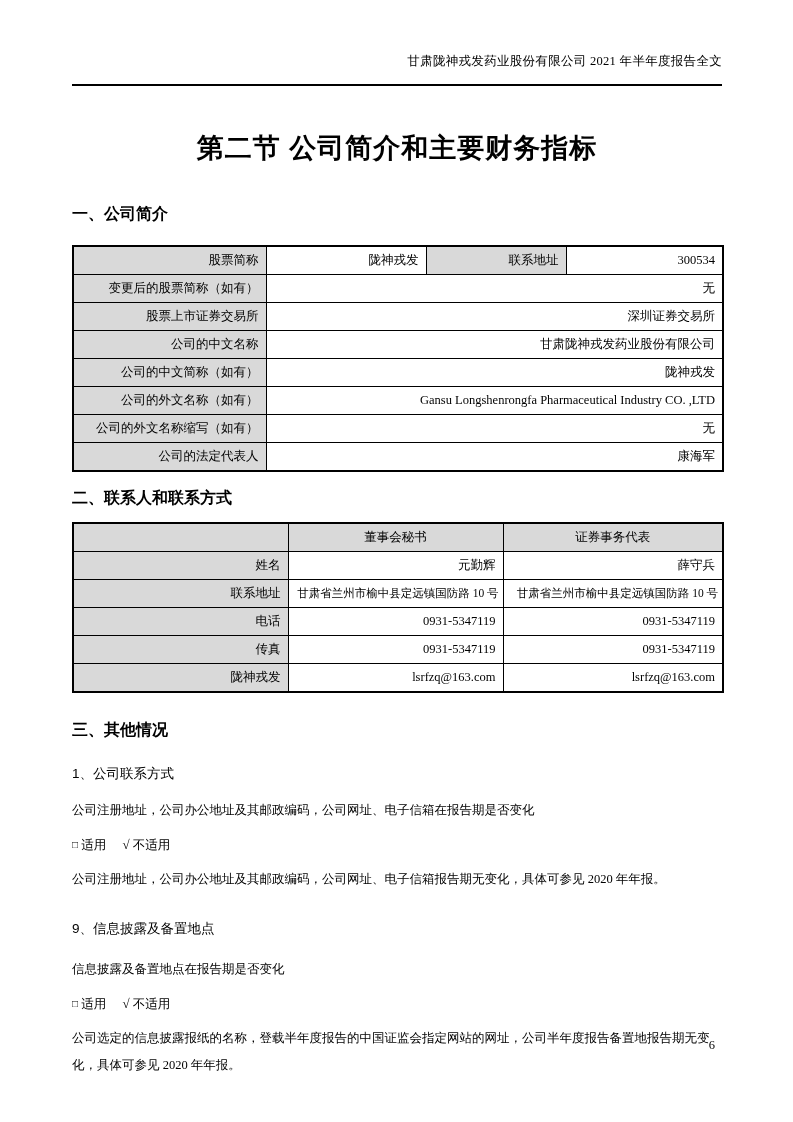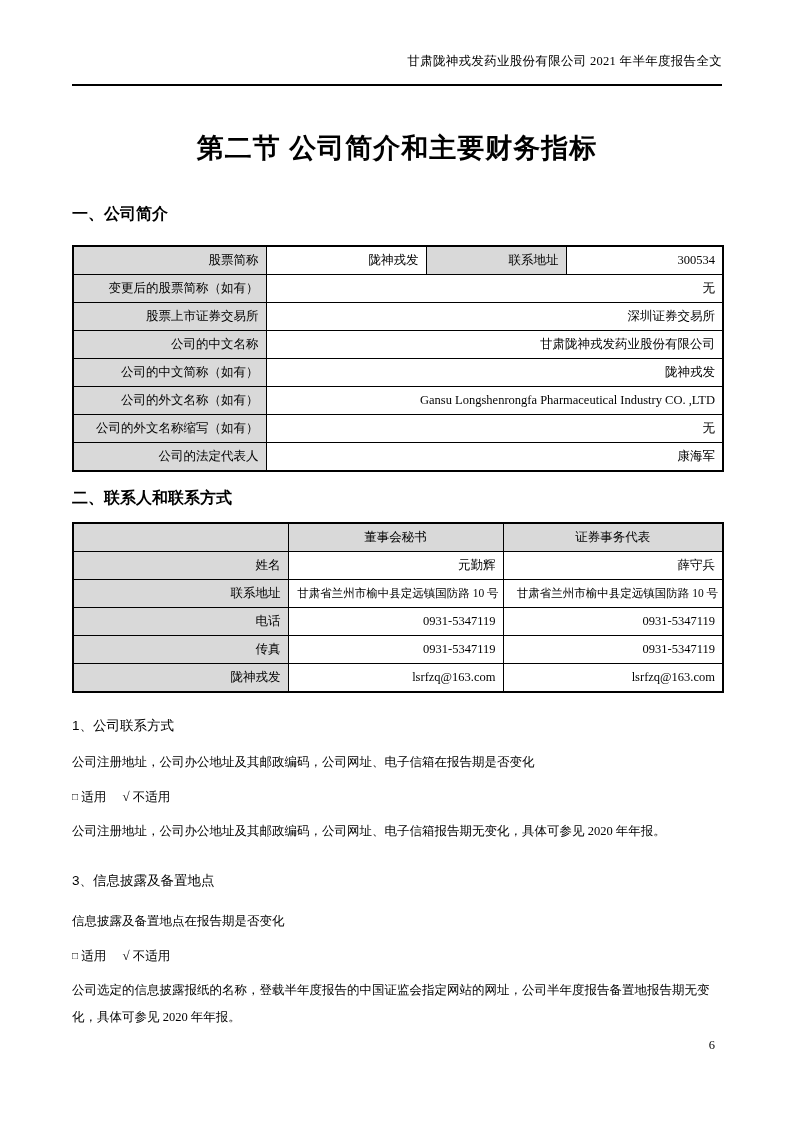--- a/index.html
+++ b/index.html
@@ -187,33 +187,34 @@
       <td>0931-5347119</td>
     </tr>
     <tr>
       <td class="gray">陇神戎发</td>
       <td>lsrfzq@163.com</td>
       <td>lsrfzq@163.com</td>
     </tr>
   </tbody>
     </table>
 
+  <div class="sec-heading other-top">三、其他情况</div>
 
   <div class="sub-heading">1、公司联系方式</div>
   <p class="para">公司注册地址，公司办公地址及其邮政编码，公司网址、电子信箱在报告期是否变化</p>
   <div class="chk-line">
     <span class="chk-box">□</span>
     <span>适用</span>
     <span class="chk-gap"></span>
     <span class="chk-mark">√</span>
     <span>不适用</span>
   </div>
   <p class="para" style="margin-top:7px">公司注册地址，公司办公地址及其邮政编码，公司网址、电子信箱报告期无变化，具体可参见 2020 年年报。</p>
 
-  <div class="sub-heading" style="margin-top:27px">3、信息披露及备置地点</div>
+  <div class="sub-heading" style="margin-top:27px">9、信息披露及备置地点</div>
   <p class="para" style="margin-top:18px">信息披露及备置地点在报告期是否变化</p>
   <div class="chk-line">
     <span class="chk-box">□</span>
     <span>适用</span>
     <span class="chk-gap"></span>
     <span class="chk-mark">√</span>
     <span>不适用</span>
   </div>
   <p class="para" style="margin-top:7px">公司选定的信息披露报纸的名称，登载半年度报告的中国证监会指定网站的网址，公司半年度报告备置地报告期无变化，具体可参见 2020 年年报。</p>
 

